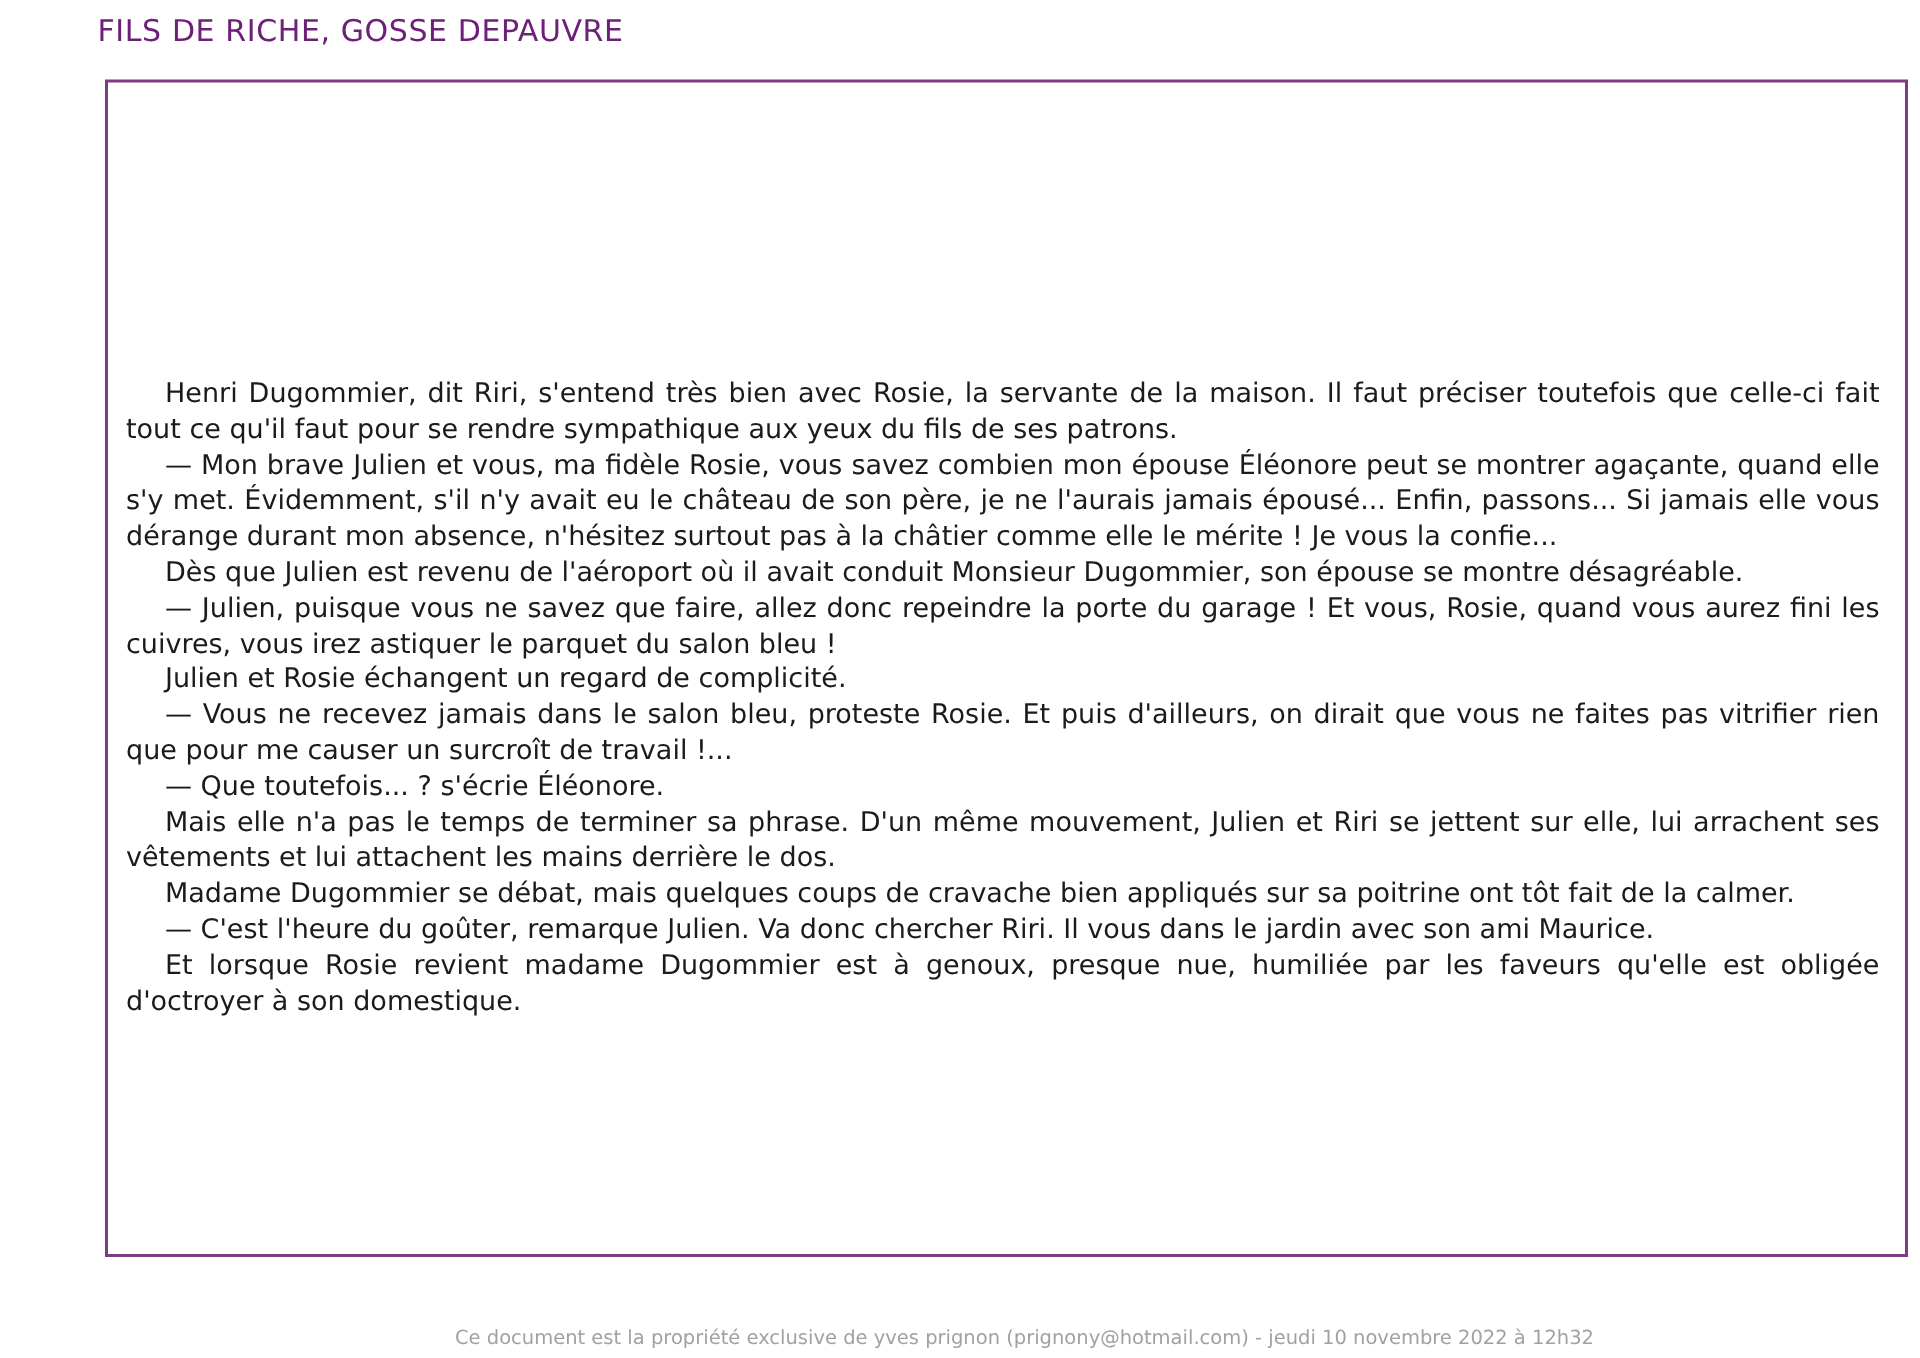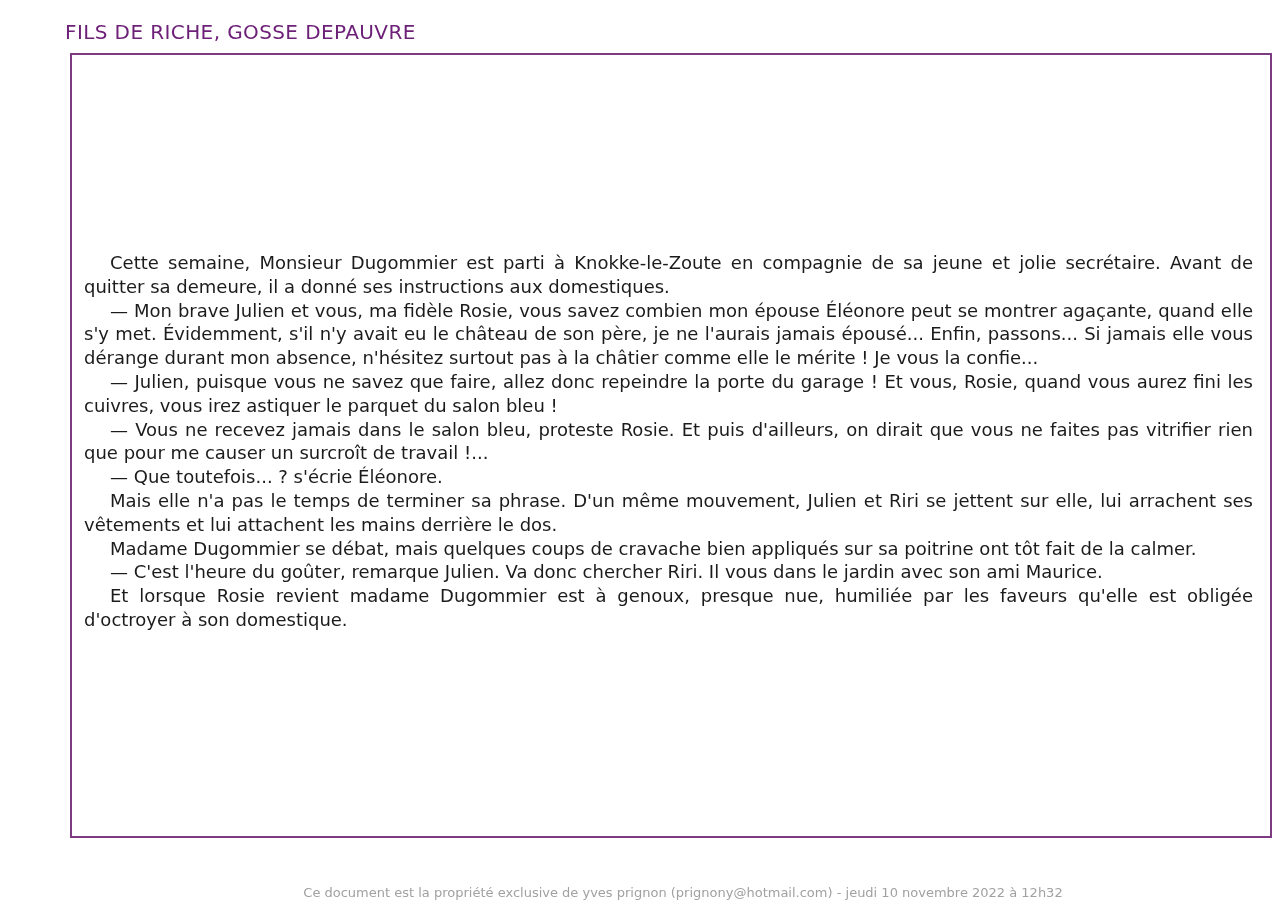--- a/index.html
+++ b/index.html
@@ -11,21 +11,21 @@
   body {
     position: relative;
     width: 1280px;
     height: 905px;
     overflow: hidden;
     font-family: "DejaVu Sans", "Liberation Sans", sans-serif;
   }
   .page-title {
     position: absolute;
     left: 65px;
-    top: 20px;
+    top: 8px;
     font-size: 20px;
     font-weight: 500;
     letter-spacing: 0.4px;
     color: var(--title-color, #6d2077);
     white-space: nowrap;
   }
   .story-frame {
     position: absolute;
     left: 70px;
     top: 53px;
@@ -62,23 +62,25 @@
   }
 </style>
 </head>
 <body style="background: rgb(255, 255, 255);">
 
 <div class="page-title">FILS DE RICHE, GOSSE DEPAUVRE</div>
 
 <div class="story-frame">
   <div class="frame-top-space"></div>
   <div class="story-text">
-      <p class="para">Cette semaine, Monsieur Dugommier est parti à Knokke-le-Zoute en compagnie de sa jeune et jolie secrétaire. Avant de quitter sa demeure, il a donné ses instructions aux domestiques.</p>
+      <p class="para">Henri Dugommier, dit Riri, s'entend très bien avec Rosie, la servante de la maison. Il faut préciser toutefois que celle-ci fait tout ce qu'il faut pour se rendre sympathique aux yeux du fils de ses patrons.</p>
       <p class="para">— Mon brave Julien et vous, ma fidèle Rosie, vous savez combien mon épouse Éléonore peut se montrer agaçante, quand elle s'y met. Évidemment, s'il n'y avait eu le château de son père, je ne l'aurais jamais épousé... Enfin, passons... Si jamais elle vous dérange durant mon absence, n'hésitez surtout pas à la châtier comme elle le mérite ! Je vous la confie...</p>
+      <p class="para">Dès que Julien est revenu de l'aéroport où il avait conduit Monsieur Dugommier, son épouse se montre désagréable.</p>
       <p class="para">— Julien, puisque vous ne savez que faire, allez donc repeindre la porte du garage ! Et vous, Rosie, quand vous aurez fini les cuivres, vous irez astiquer le parquet du salon bleu !</p>
+      <p class="para">Julien et Rosie échangent un regard de complicité.</p>
       <p class="para">— Vous ne recevez jamais dans le salon bleu, proteste Rosie. Et puis d'ailleurs, on dirait que vous ne faites pas vitrifier rien que pour me causer un surcroît de travail !...</p>
       <p class="para">— Que toutefois... ? s'écrie Éléonore.</p>
       <p class="para">Mais elle n'a pas le temps de terminer sa phrase. D'un même mouvement, Julien et Riri se jettent sur elle, lui arrachent ses vêtements et lui attachent les mains derrière le dos.</p>
       <p class="para">Madame Dugommier se débat, mais quelques coups de cravache bien appliqués sur sa poitrine ont tôt fait de la calmer.</p>
       <p class="para">— C'est l'heure du goûter, remarque Julien. Va donc chercher Riri. Il vous dans le jardin avec son ami Maurice.</p>
       <p class="para">Et lorsque Rosie revient madame Dugommier est à genoux, presque nue, humiliée par les faveurs qu'elle est obligée d'octroyer à son domestique.</p>
     </div>
 </div>
 
 <div class="footer-note">Ce document est la propriété exclusive de yves prignon (prignony@hotmail.com) - jeudi 10 novembre 2022 à 12h32</div>

